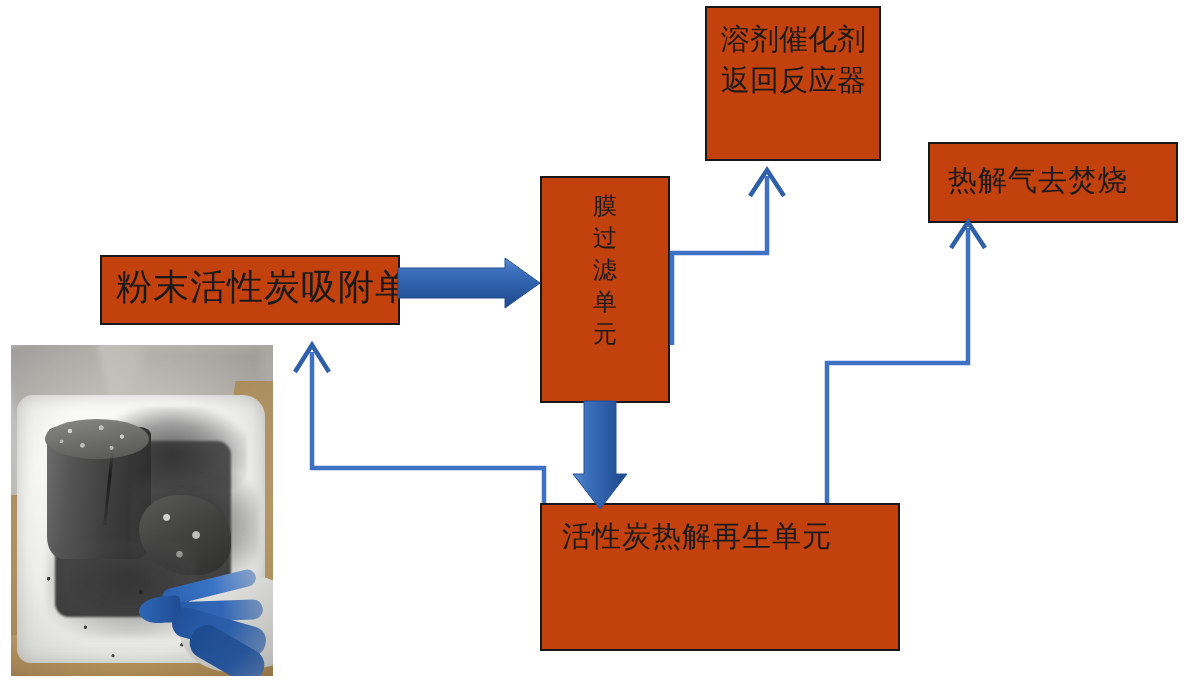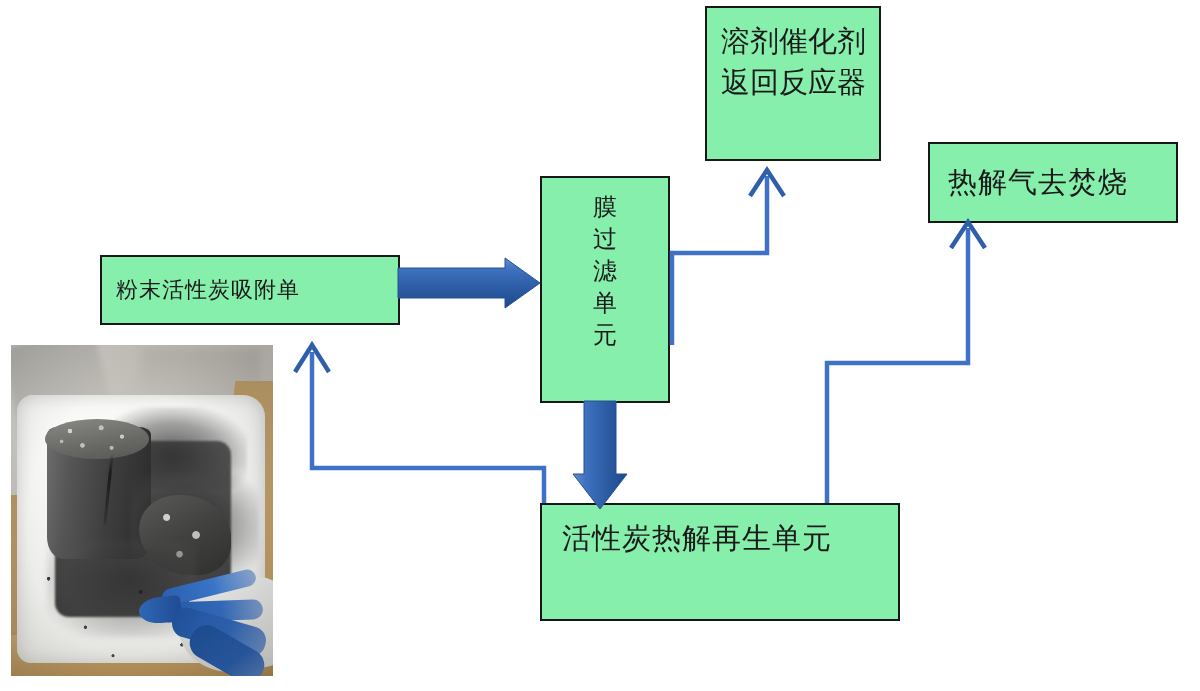--- a/index.html
+++ b/index.html
@@ -16,36 +16,36 @@
     height: 691px;
     background: #ffffff;
     overflow: hidden;
   }
 
   
   .box {
     position: absolute;
     box-sizing: border-box;
     border: 2px solid #181818;
-    background: #86efac;
+    background: #c2410c;
     color: #1a1a1a;
-    font-family: Liberation Serif, serif;
+    font-family: Liberation Mono, monospace;
     z-index: 4;
   }
   .box .label {
     position: absolute;
     white-space: pre;
     line-height: 1.24;
   }
 
   
   #box-adsorption { left: 100px; top: 255px; width: 300px; height: 70px; }
   #box-adsorption .label {
     left: 14px; top: 50%; transform: translateY(-50%);
-    font-size: 22px; letter-spacing: 1px;
+    font-size: 36px; letter-spacing: 1px;
   }
 
   
   #box-membrane { left: 540px; top: 176px; width: 130px; height: 227px; }
   #box-membrane .label {
     left: 50%; top: 14px; transform: translateX(-50%);
     font-size: 24px;
     width: 34px;
     white-space: normal;
     text-align: center;
@@ -65,21 +65,21 @@
   }
 
   
   #box-gas { left: 928px; top: 142px; width: 250px; height: 81px; }
   #box-gas .label {
     left: 18px; top: 50%; transform: translateY(-50%);
     font-size: 29px; letter-spacing: 1px;
   }
 
   
-  #box-regen { left: 540px; top: 503px; width: 360px; height: 118px; text-align: center; }
+  #box-regen { left: 540px; top: 503px; width: 360px; height: 148px; text-align: center; }
   #box-regen .label {
     left: 20px; top: 16px;
     font-size: 29px; letter-spacing: 1px;
   }
 
   
   #photo-frame {
     position: absolute;
     left: 11px; top: 345px;
     width: 262px; height: 331px;

